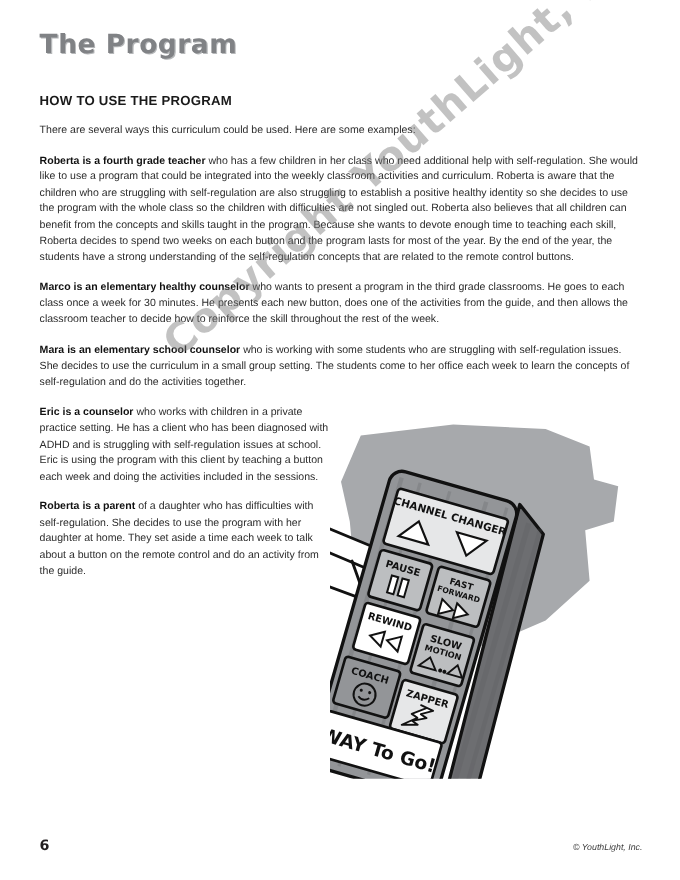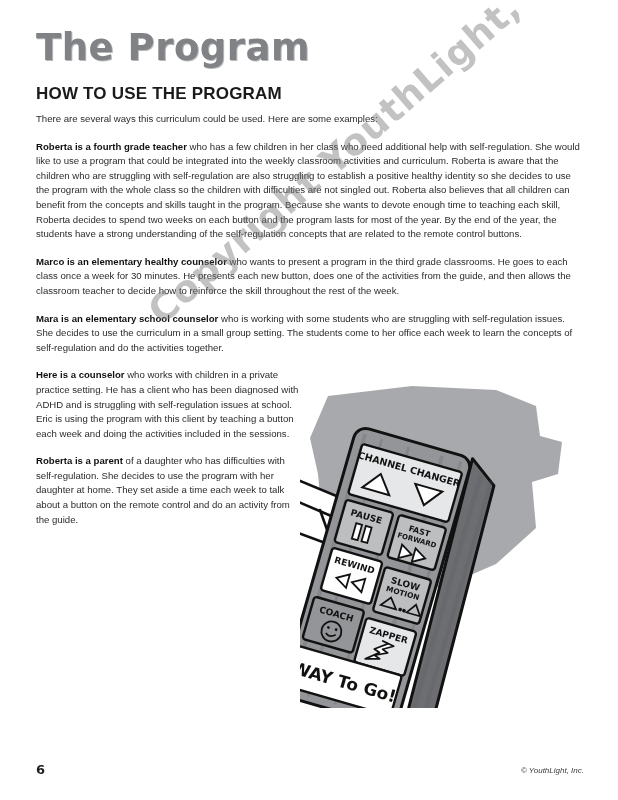--- a/index.html
+++ b/index.html
@@ -17,33 +17,33 @@
     color: #231f20;
   }
 
   
   .page-title {
     position: absolute;
     left: 36px;
     top: 26px;
     font-family: "DejaVu Sans", sans-serif;
     font-weight: bold;
-    font-size: 37px;
+    font-size: 24px;
     letter-spacing: 0.5px;
     color: #808285;
     text-shadow: 1px 1px 0 #b6b8ba;
   }
 
   .section-heading {
     position: absolute;
     left: 36px;
     top: 84px;
     font-family: "Liberation Sans", sans-serif;
     font-weight: bold;
-    font-size: 17px;
+    font-size: 12px;
     letter-spacing: 0.2px;
     color: #1a1a1a;
   }
 
   
   .body-col {
     position: absolute;
     left: 36px;
     top: 112px;
     width: 548px;
@@ -123,21 +123,21 @@
 
     <p>
       <b>Marco is an elementary healthy counselor</b><span> who wants to present a program in the third grade classrooms.  He goes to each class once a week for 30 minutes.  He presents each new button, does one of the activities from the guide, and then allows the classroom teacher to decide how to reinforce the skill throughout the rest of the week.</span>
     </p>
 
     <p>
       <b>Mara is an elementary school counselor</b><span> who is working with some students who are struggling with self-regulation issues.  She decides to use the curriculum in a small group setting.  The students come to her office each week to learn the concepts of self-regulation and do the activities together.</span>
     </p>
 
     <p class="narrow">
-      <b>Here is a counselor</b><span> who works with children in a private practice setting.  He has a client who has been diagnosed with ADHD and is struggling with self-regulation issues at school.  Eric is using the program with this client by teaching a button each week and doing the activities included in the sessions.</span>
+      <b>Eric is a counselor</b><span> who works with children in a private practice setting.  He has a client who has been diagnosed with ADHD and is struggling with self-regulation issues at school.  Eric is using the program with this client by teaching a button each week and doing the activities included in the sessions.</span>
     </p>
 
     <p class="narrow">
       <b>Roberta is a parent</b><span> of a daughter who has difficulties with self-regulation.  She decides to use the program with her daughter at home. They set aside a time each week to talk about a button on the remote control and do an activity from the guide.</span>
     </p>
   </div>
 
   <div class="illustration">
     <svg viewBox="0 0 300 330" width="300" height="330" xmlns="http://www.w3.org/2000/svg">
 

